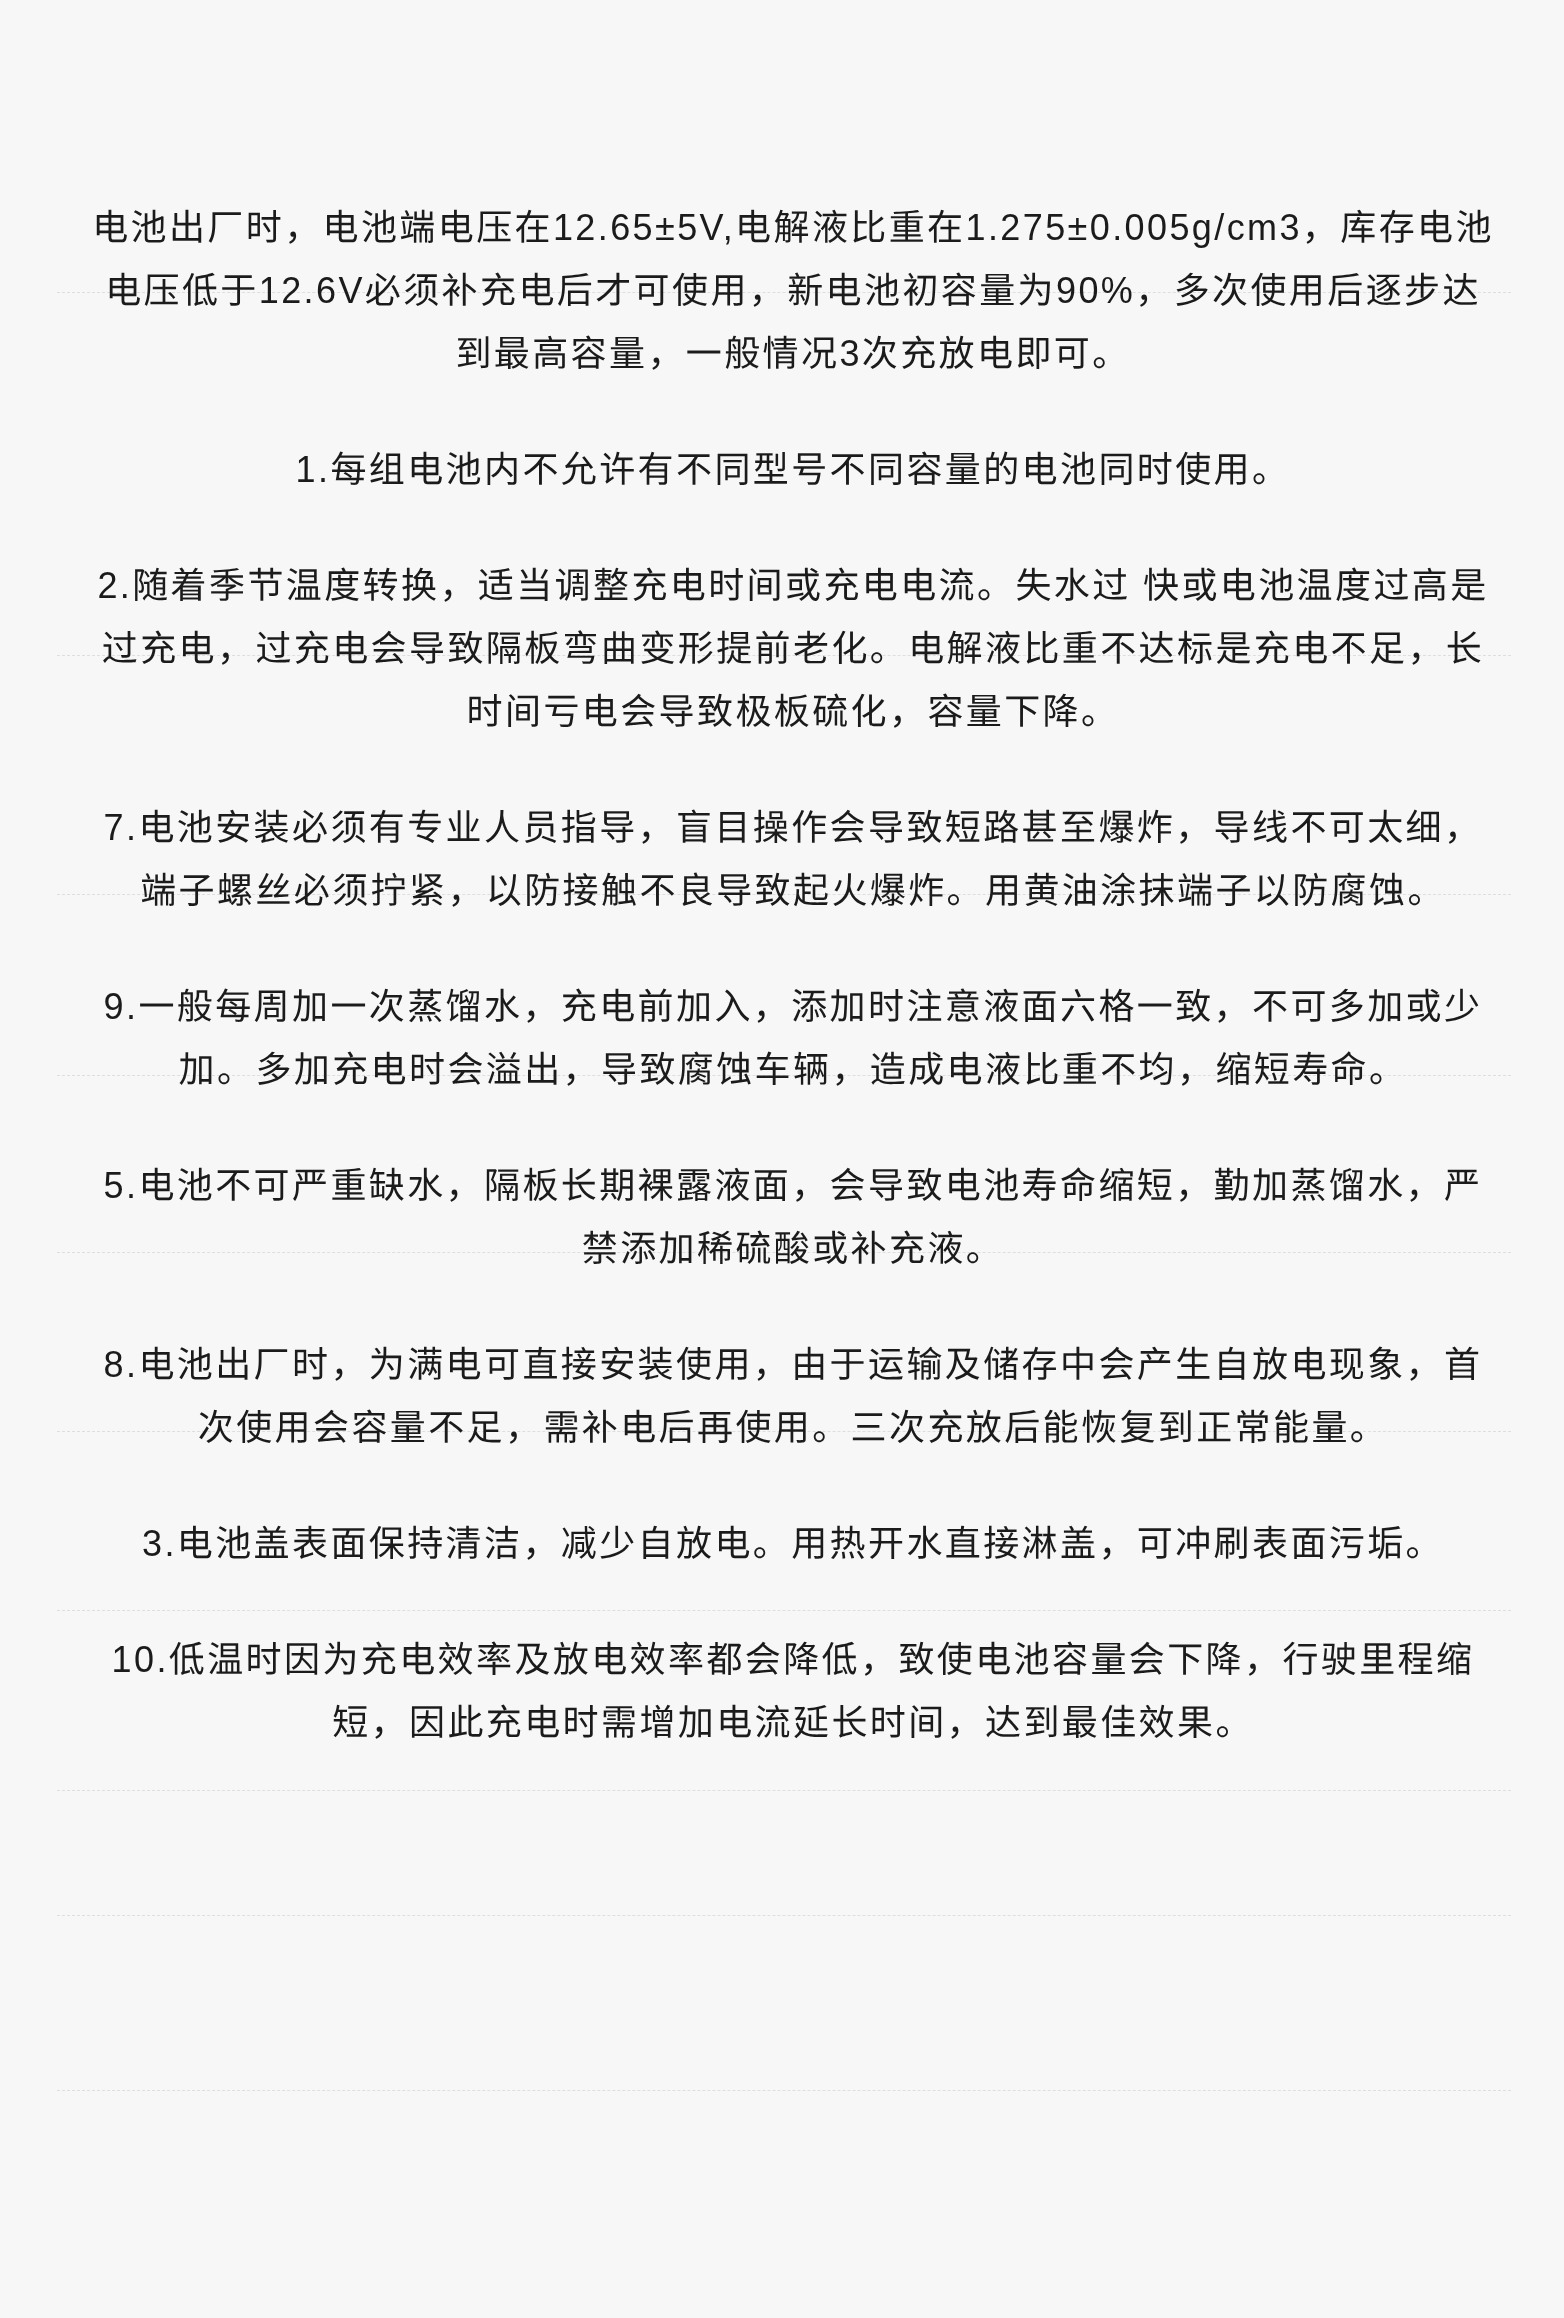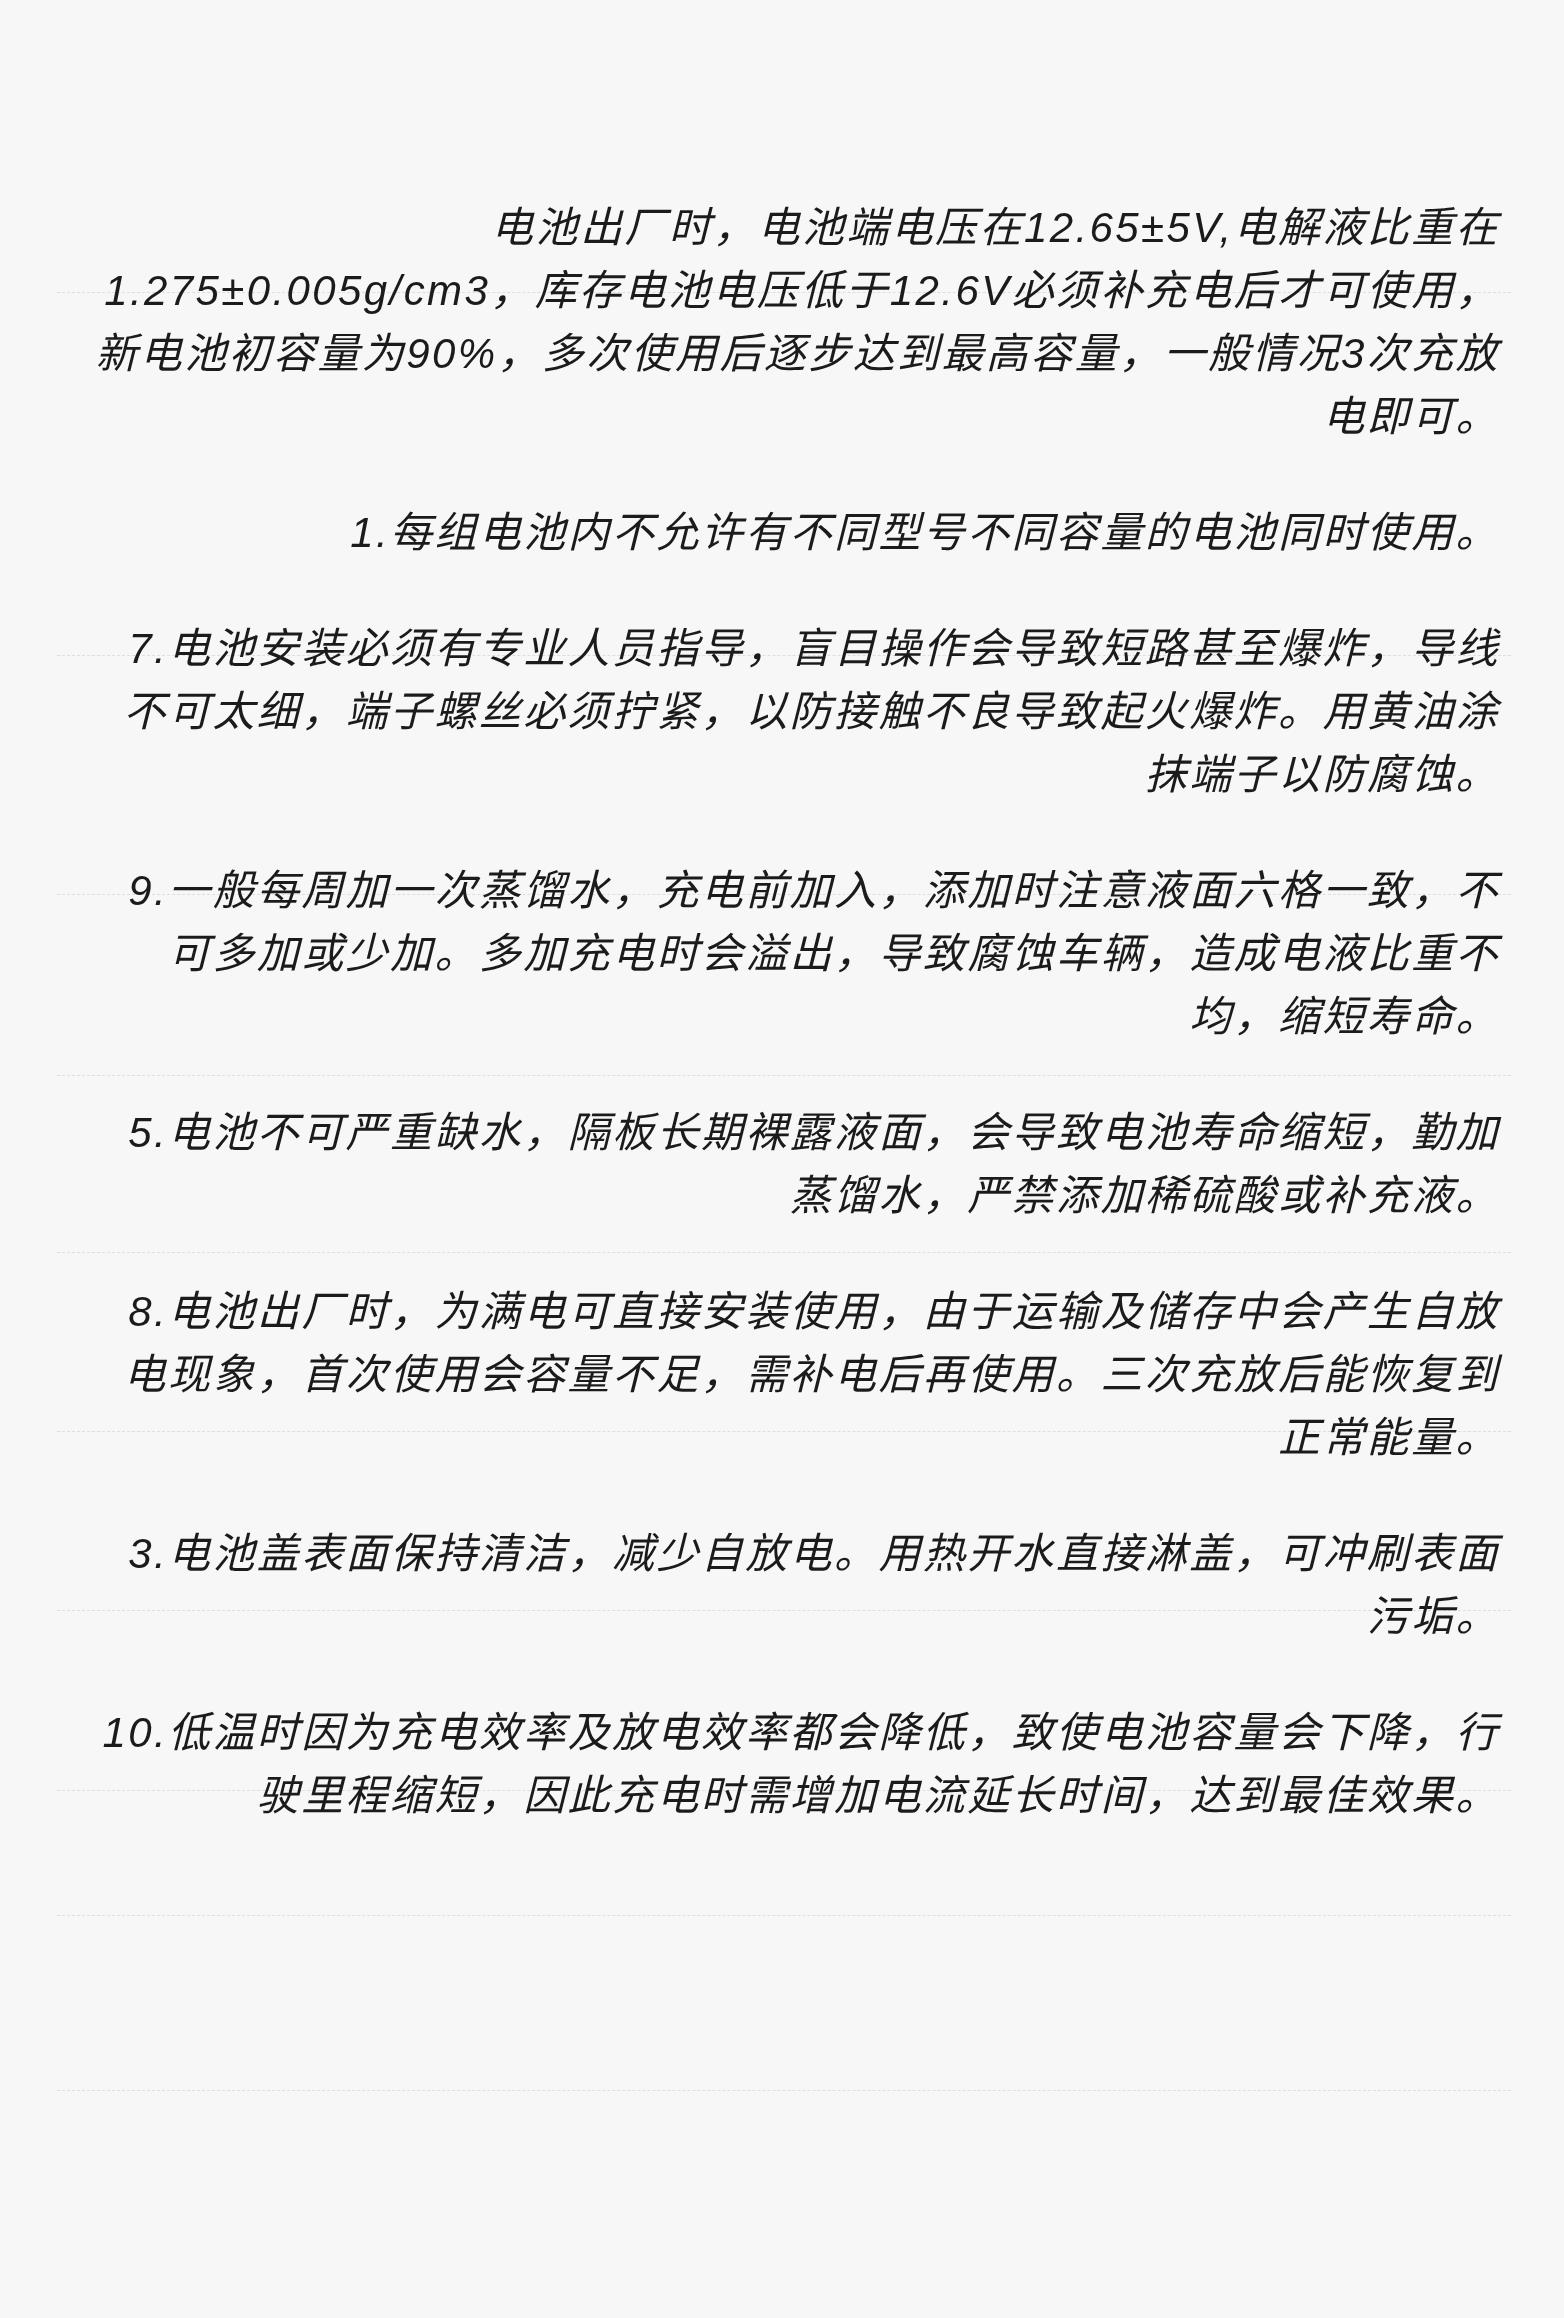--- a/index.html
+++ b/index.html
@@ -25,28 +25,27 @@
     height:0;
     border-top:1.6px dashed var(--seam);
     opacity:.9;
   }
   .content{
     position:relative;
     z-index:1;
     padding:196px 64px 0 86px;
   }
   .para{
-    font-size:42px;
+    font-size:36px;
     line-height:63px;
     letter-spacing:2.4px;
     color:var(--text);
     margin-bottom:53px;
-    text-align:right;
+    text-align:center;
     word-break:normal;
-    font-style:italic;
   }
 </style>
 </head>
 <body>
 
 <div class="page">
 
   <div class="seam-layer">
     <div class="seam" style="top:292px"></div>
     <div class="seam" style="top:655px"></div>
@@ -56,20 +55,21 @@
     <div class="seam" style="top:1431px"></div>
     <div class="seam" style="top:1610px"></div>
     <div class="seam" style="top:1790px"></div>
     <div class="seam" style="top:1915px"></div>
     <div class="seam" style="top:2090px"></div>
   </div>
 
   <div class="content">
     <p class="para">电池出厂时，电池端电压在12.65±5V,电解液比重在1.275±0.005g/cm3，库存电池电压低于12.6V必须补充电后才可使用，新电池初容量为90%，多次使用后逐步达到最高容量，一般情况3次充放电即可。</p>
     <p class="para">1.每组电池内不允许有不同型号不同容量的电池同时使用。</p>
+    <p class="para">2.随着季节温度转换，适当调整充电时间或充电电流。失水过 快或电池温度过高是过充电，过充电会导致隔板弯曲变形提前老化。电解液比重不达标是充电不足，长时间亏电会导致极板硫化，容量下降。</p>
     <p class="para">7.电池安装必须有专业人员指导，盲目操作会导致短路甚至爆炸，导线不可太细，端子螺丝必须拧紧，以防接触不良导致起火爆炸。用黄油涂抹端子以防腐蚀。</p>
     <p class="para">9.一般每周加一次蒸馏水，充电前加入，添加时注意液面六格一致，不可多加或少加。多加充电时会溢出，导致腐蚀车辆，造成电液比重不均，缩短寿命。</p>
     <p class="para">5.电池不可严重缺水，隔板长期裸露液面，会导致电池寿命缩短，勤加蒸馏水，严禁添加稀硫酸或补充液。</p>
     <p class="para">8.电池出厂时，为满电可直接安装使用，由于运输及储存中会产生自放电现象，首次使用会容量不足，需补电后再使用。三次充放后能恢复到正常能量。</p>
     <p class="para">3.电池盖表面保持清洁，减少自放电。用热开水直接淋盖，可冲刷表面污垢。</p>
     <p class="para">10.低温时因为充电效率及放电效率都会降低，致使电池容量会下降，行驶里程缩短，因此充电时需增加电流延长时间，达到最佳效果。</p>
   </div>
 
 </div>
 

